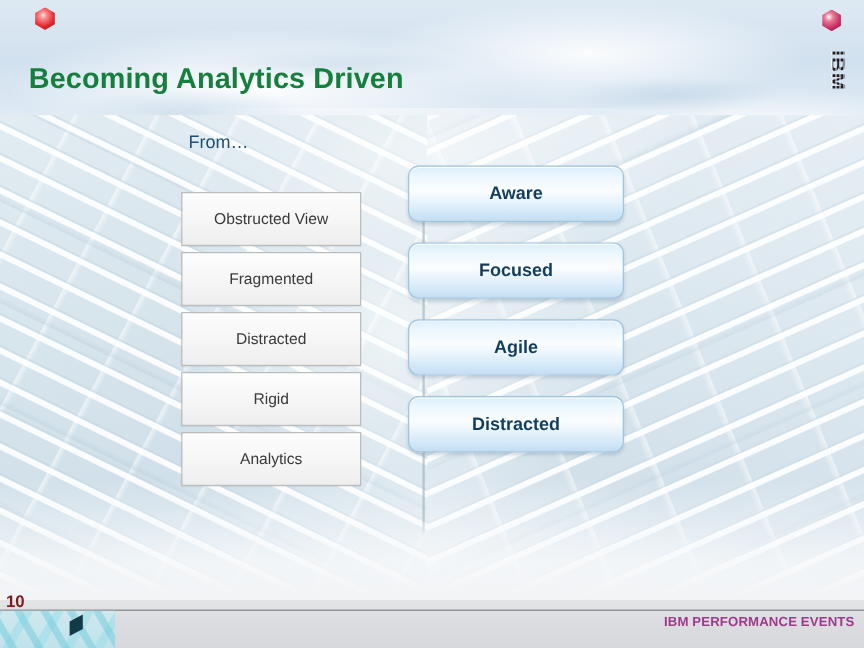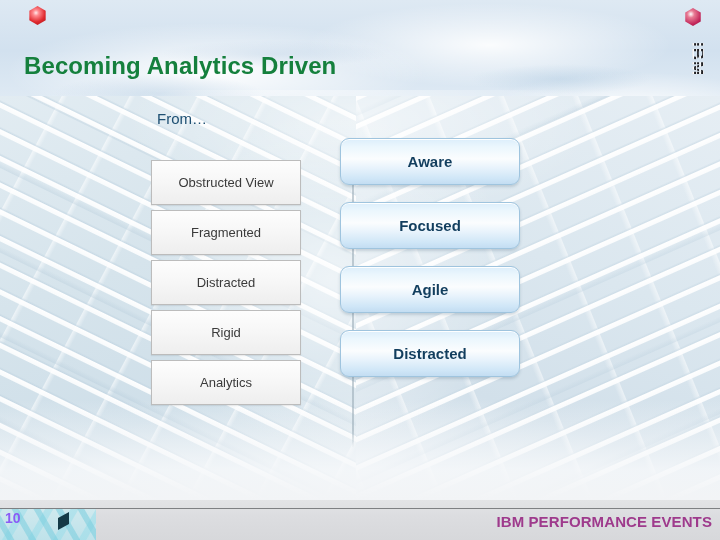--- a/index.html
+++ b/index.html
@@ -274,32 +274,32 @@
   .footer-gem {
     position: absolute;
     left: 28px; top: 6px;
     width: 19px; height: 19px;
     background:
       radial-gradient(circle at 42% 36%, #ffe9ea 0%, #ff8a8f 18%, #e02a2f 55%, #9e0f14 100%);
     clip-path: polygon(50% 0%, 93% 25%, 93% 75%, 50% 100%, 7% 75%, 7% 25%);
   }
   .page-num {
     position: absolute;
-    left: 5px; top: 512px;
+    left: 5px; top: 495px;
     width: 16px;
     font-size: 14px;
     font-weight: bold;
-    color: #8b5cf6;
+    color: #7f1d1d;
     line-height: 13px;
     z-index: 4;
   }
   .brand-text {
     position: absolute;
     right: 8px; top: 513px;
-    font-size: 15px;
+    font-size: 11px;
     font-weight: bold;
     letter-spacing: 0.1px;
     color: #9e3a8c;
     white-space: nowrap;
   }
 </style>
 </head>
 <body>
 
 <div id="slide">

